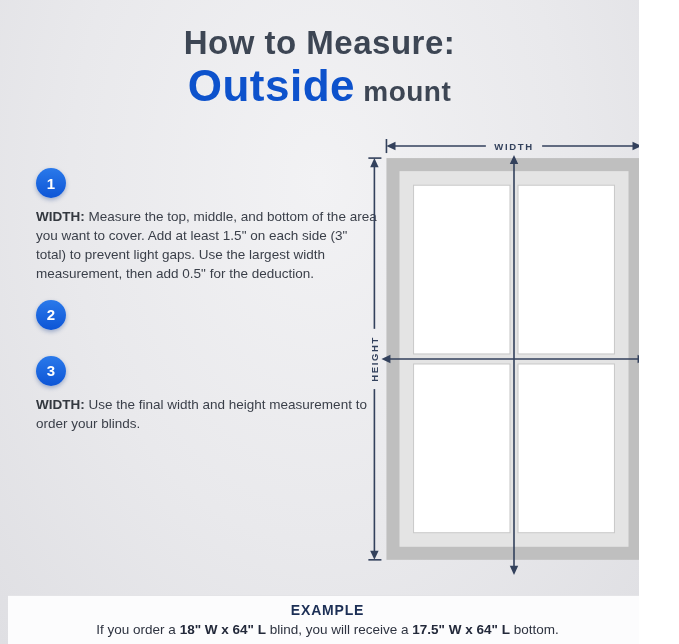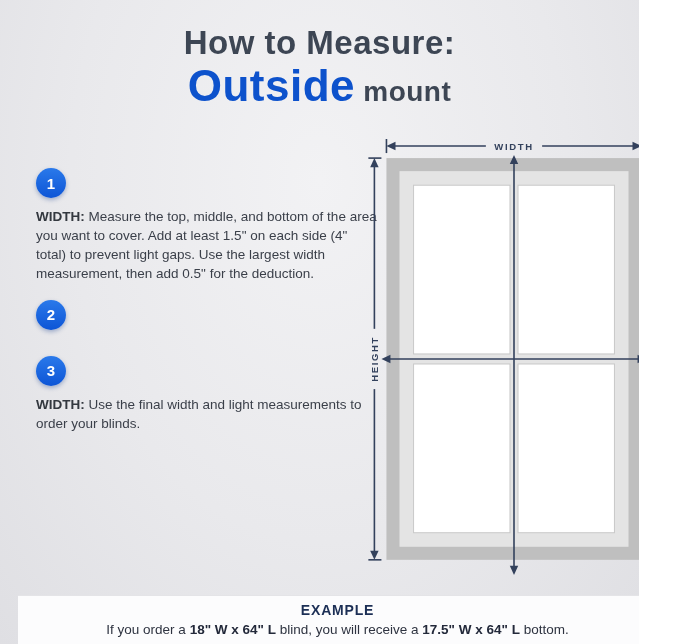--- a/index.html
+++ b/index.html
@@ -88,21 +88,21 @@
     font-size: 9.5px;
     font-weight: bold;
     letter-spacing: 1.6px;
     fill: #33415c;
   }
 
   
   .footer {
     position: absolute;
     bottom: 0;
-    left: 18px;
+    left: 8px;
     width: 100%;
     height: 49px;
     background: #fcfcfd;
     border-top: 1px solid #e4e4e7;
     text-align: center;
     padding-top: 6px;
   }
   .example-heading {
     font-size: 14px;
     font-weight: bold;
@@ -126,32 +126,32 @@
     <div class="title-line2">
       <span class="title-highlight">Outside</span><span class="title-rest"> mount</span>
     </div>
   </div>
 
   <div class="steps">
 
     <div class="step step-1">
       <div class="step-badge">1</div>
       <div class="step-text">
-        <span class="step-label">WIDTH:</span><span> Measure the top, middle, and bottom of the area you want to cover. Add at least 1.5" on each side (4" total) to prevent light gaps. Use the largest width measurement, then add 0.5" for the deduction.</span>
+        <span class="step-label">WIDTH:</span><span> Measure the top, middle, and bottom of the area you want to cover. Add at least 1.5" on each side (3" total) to prevent light gaps. Use the largest width measurement, then add 0.5" for the deduction.</span>
       </div>
     </div>
 
     <div class="step step-2">
       <div class="step-badge">2</div>
     </div>
 
     <div class="step step-3">
       <div class="step-badge">3</div>
       <div class="step-text">
-        <span class="step-label">WIDTH:</span><span> Use the final width and light measurements to order your blinds.</span>
+        <span class="step-label">WIDTH:</span><span> Use the final width and height measurement to order your blinds.</span>
       </div>
     </div>
 
   </div>
 
   <div class="diagram">
     <svg viewBox="0 0 290 460" width="292" height="462">
 
       <rect x="18" y="22" width="254" height="400" fill="#bfbfbf"></rect>
       <rect x="31" y="35" width="228" height="374" fill="#e4e4e4"></rect>

